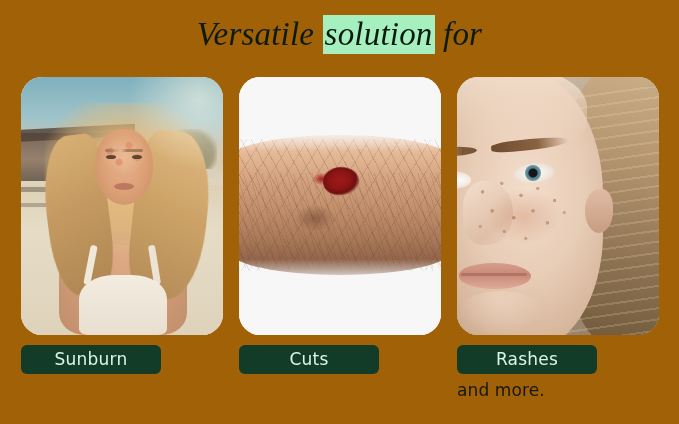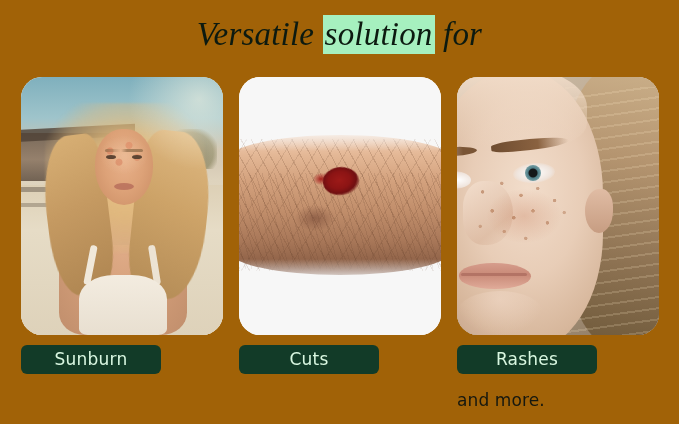--- a/index.html
+++ b/index.html
@@ -377,21 +377,21 @@
     letter-spacing: .2px;
     box-sizing: border-box;
   }
   .badge-slot {
     width: 202px;
     display: flex;
     flex-direction: column;
     align-items: flex-start;
   }
   .and-more {
-    margin-top: 16px;
+    margin-top: 6px;
     font-family: "DejaVu Sans", "Liberation Sans", sans-serif;
     font-size: 17px;
     color: #16180f;
     letter-spacing: .1px;
   }
 </style>
 </head>
 <body>
 
 <div class="poster">

